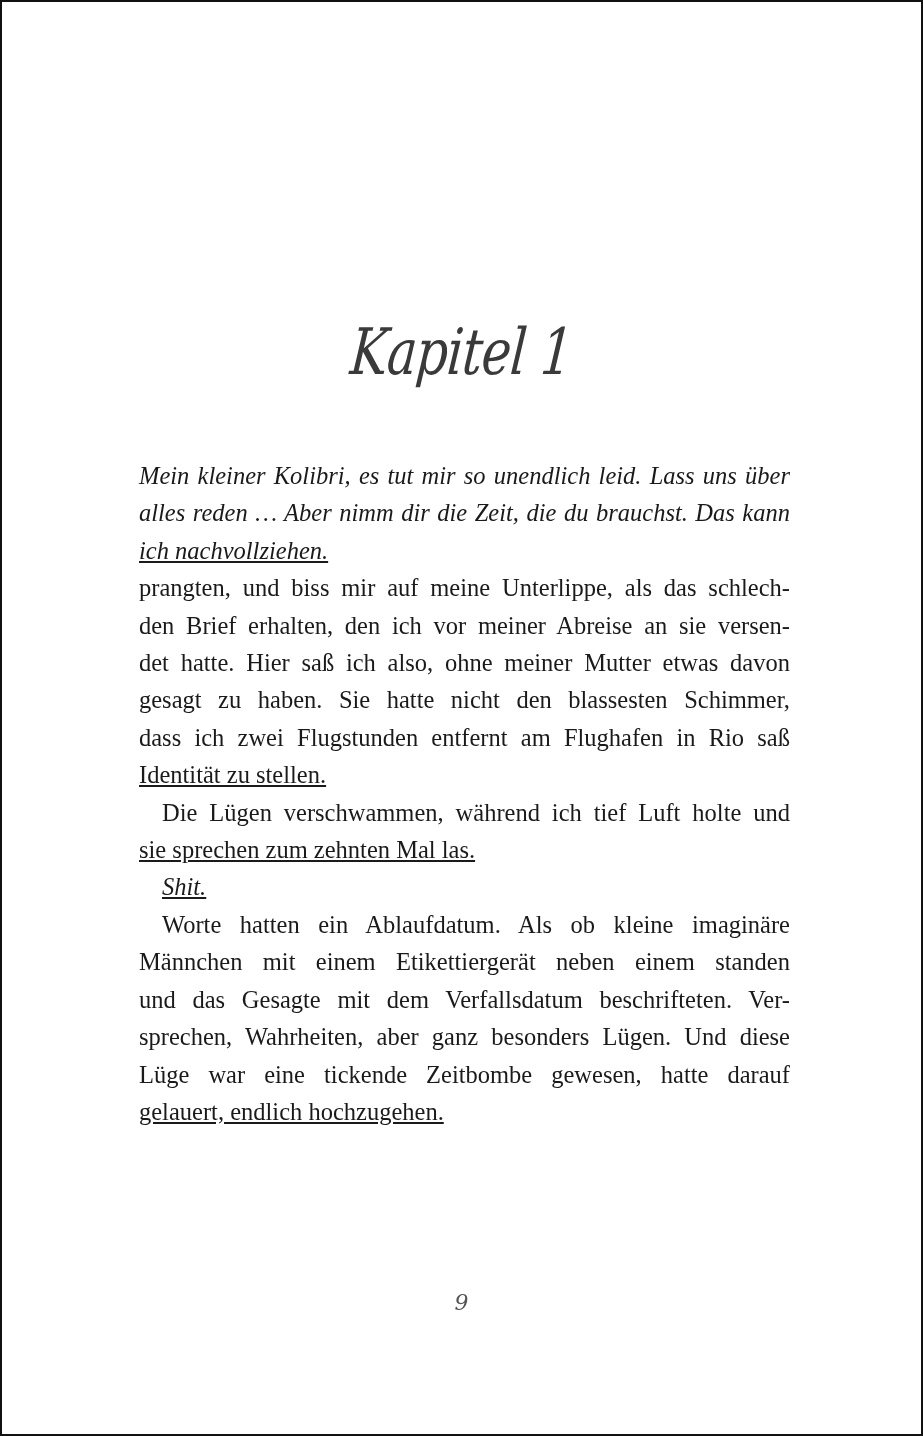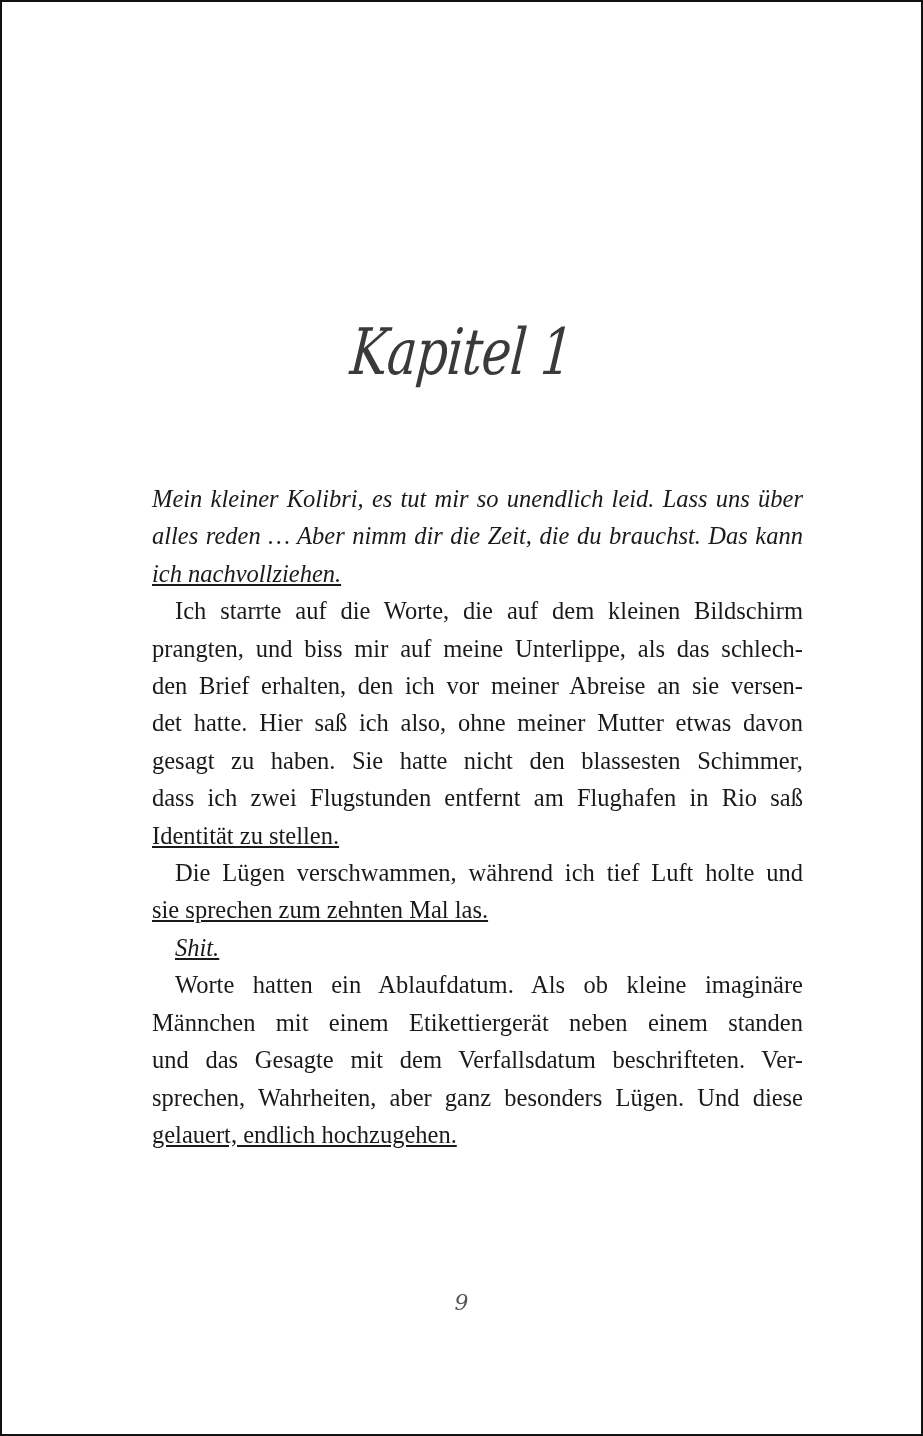--- a/index.html
+++ b/index.html
@@ -34,27 +34,26 @@
     font-weight: normal;
     color: #3a3a3a;
     letter-spacing: -1px;
     line-height: 100px;
     transform: scaleX(0.78) skewX(-6deg);
     transform-origin: center;
   }
   .body-text {
     position: absolute;
     left: 137px;
-    top: 478px;
+    top: 455px;
     width: 651px;
     font-family: "Liberation Serif", serif;
     font-size: 24.5px;
     line-height: 37.4px;
     color: #1a1a1a;
-    margin-left: 13px;
   }
   .body-text p {
     margin: 0;
     text-align: justify;
     text-indent: 23px;
     hyphens: manual;
   }
   .body-text p.no-indent {
     text-indent: 0;
   }
@@ -94,21 +93,20 @@
 
   <div class="body-text">
 
     <p class="italic no-indent">
       <span class="line">Mein kleiner Kolibri, es tut mir so unendlich leid. Lass uns über</span>
       <span class="line">alles reden … Aber nimm dir die Zeit, die du brauchst. Das kann</span>
       <span class="line last">ich nachvollziehen.</span>
     </p>
 
     <p class="no-indent">
-      <span class="line indent">Ich starrte auf die Worte, die auf dem kleinen Bildschirm</span>
       <span class="line">prangten, und biss mir auf meine Unterlippe, als das schlech-</span>
       <span class="line">den Brief erhalten, den ich vor meiner Abreise an sie versen-</span>
       <span class="line">det hatte. Hier saß ich also, ohne meiner Mutter etwas davon</span>
       <span class="line">gesagt zu haben. Sie hatte nicht den blassesten Schimmer,</span>
       <span class="line">dass ich zwei Flugstunden entfernt am Flughafen in Rio saß</span>
       <span class="line last">Identität zu stellen.</span>
     </p>
 
     <p class="no-indent">
       <span class="line indent">Die Lügen verschwammen, während ich tief Luft holte und</span>
@@ -117,18 +115,19 @@
 
     <p class="italic no-indent">
       <span class="line indent last">Shit.</span>
     </p>
 
     <p class="no-indent">
       <span class="line indent">Worte hatten ein Ablaufdatum. Als ob kleine imaginäre</span>
       <span class="line">Männchen mit einem Etikettiergerät neben einem standen</span>
       <span class="line">und das Gesagte mit dem Verfallsdatum beschrifteten. Ver-</span>
       <span class="line">sprechen, Wahrheiten, aber ganz besonders Lügen. Und diese</span>
+      <span class="line">Lüge war eine tickende Zeitbombe gewesen, hatte darauf</span>
       <span class="line last">gelauert, endlich hochzugehen.</span>
     </p>
   </div>
 
   <div class="page-number">9</div>
 </div>
 
 </body></html>

